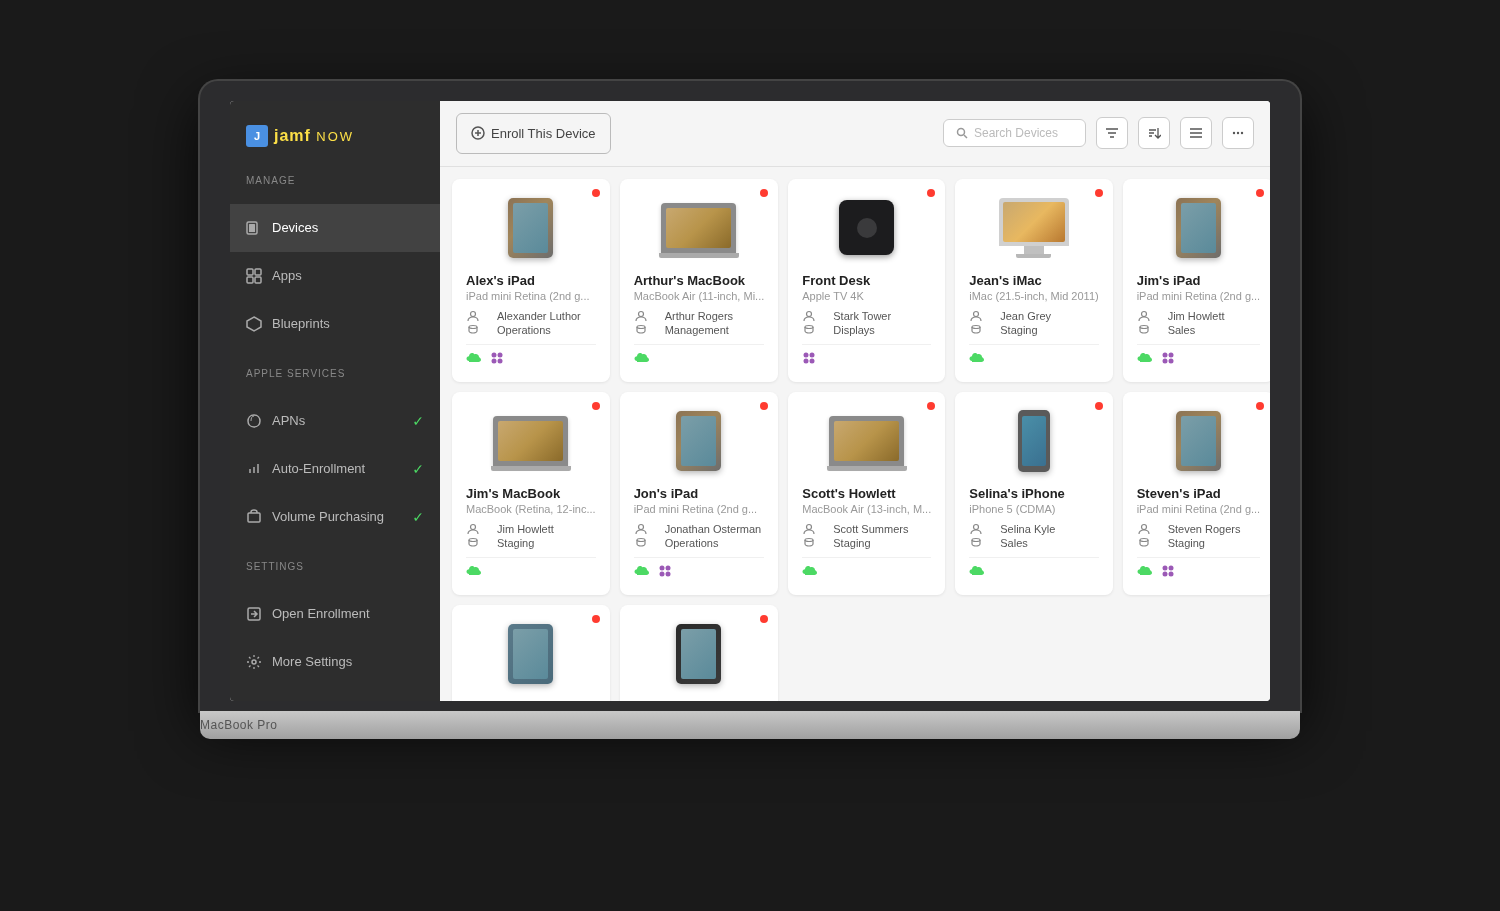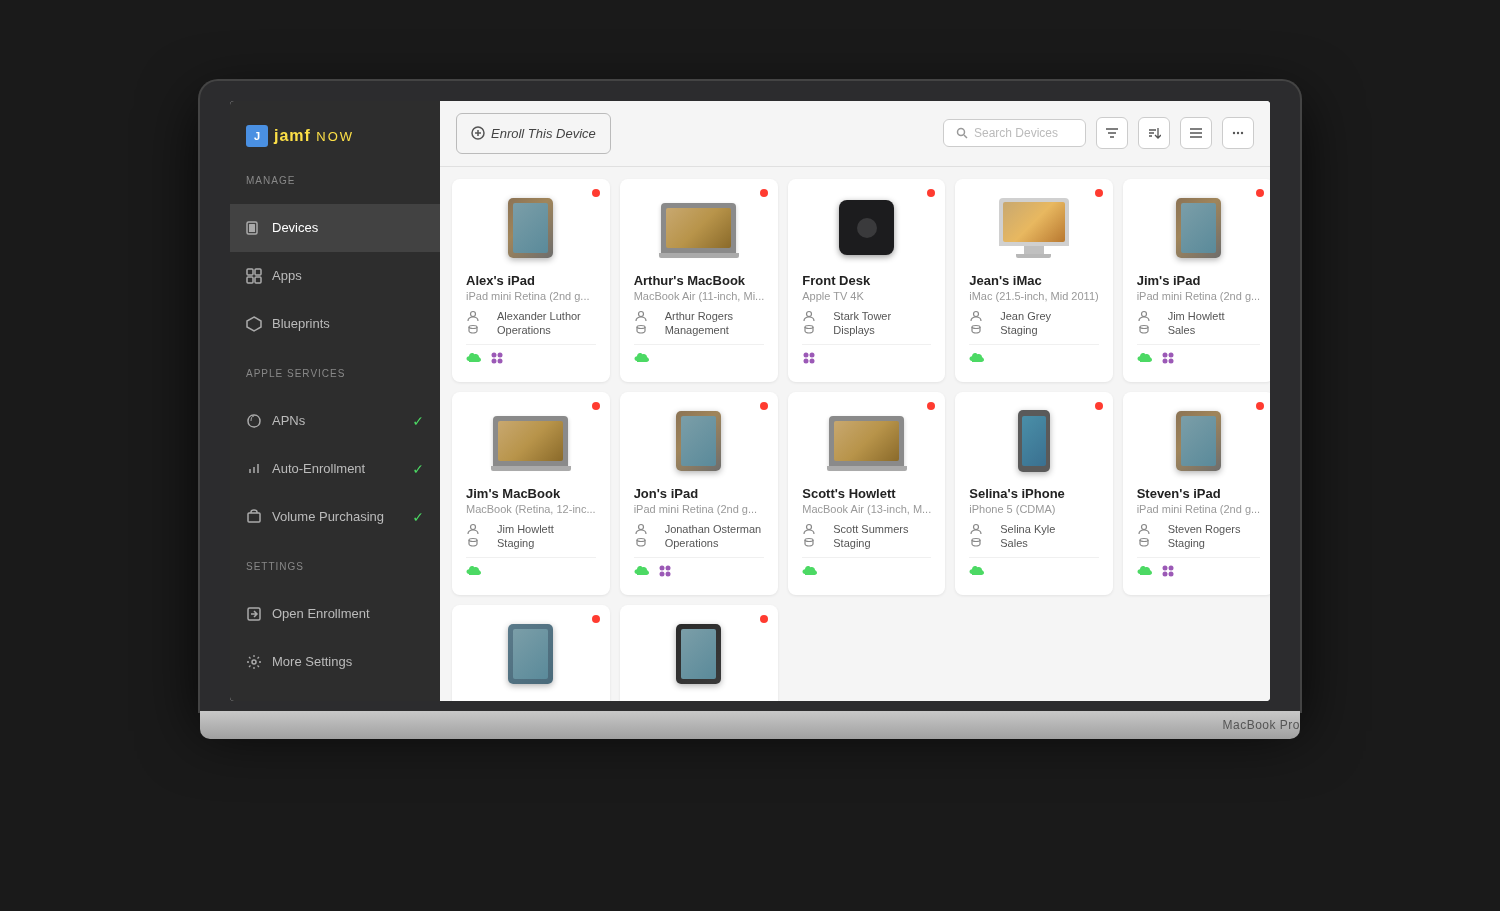--- a/index.html
+++ b/index.html
@@ -32,21 +32,21 @@
       display: flex;
       height: 600px;
     }
 
     .laptop-base {
       background: linear-gradient(180deg, #c8c8c8 0%, #a0a0a0 100%);
       height: 28px;
       border-radius: 0 0 10px 10px;
       display: flex;
       align-items: center;
-      justify-content: flex-end;
+      justify-content: flex-start;
       font-size: 12px;
       color: #555;
       font-weight: 500;
       letter-spacing: 0.5px;
     }
 
     
     .sidebar {
       width: 210px;
       min-width: 210px;
@@ -141,21 +141,20 @@
       align-items: center;
       gap: 6px;
       padding: 12px 14px;
       border: 1.5px solid #bbb;
       border-radius: 6px;
       background: transparent;
       font-size: 13px;
       color: #444;
       cursor: pointer;
       white-space: nowrap;
-      font-style: italic;
     }
 
     .toolbar-spacer { flex: 1; }
 
     .search-box {
       display: flex;
       align-items: center;
       gap: 6px;
       padding: 6px 12px;
       border: 1.5px solid #ccc;

